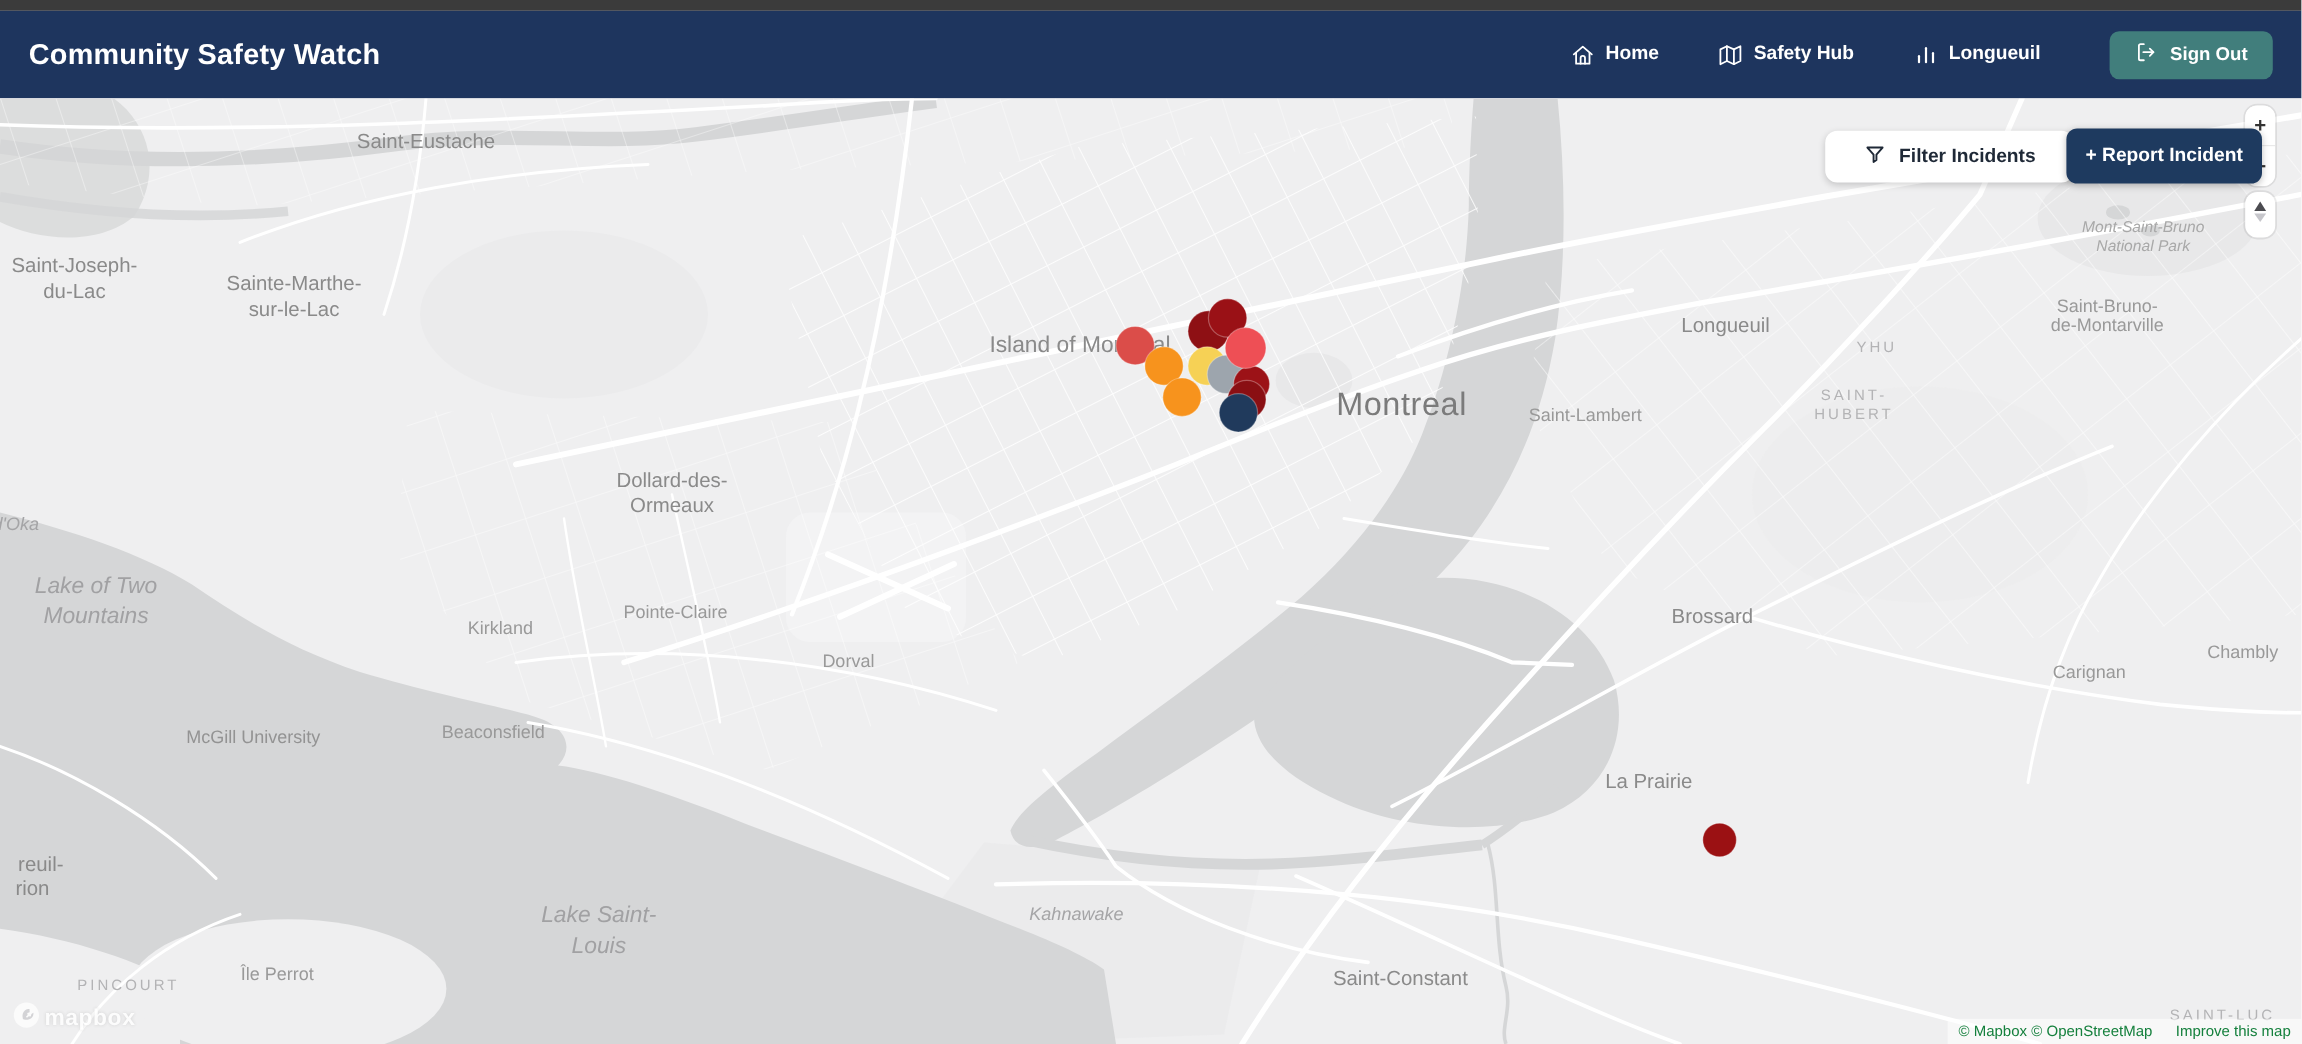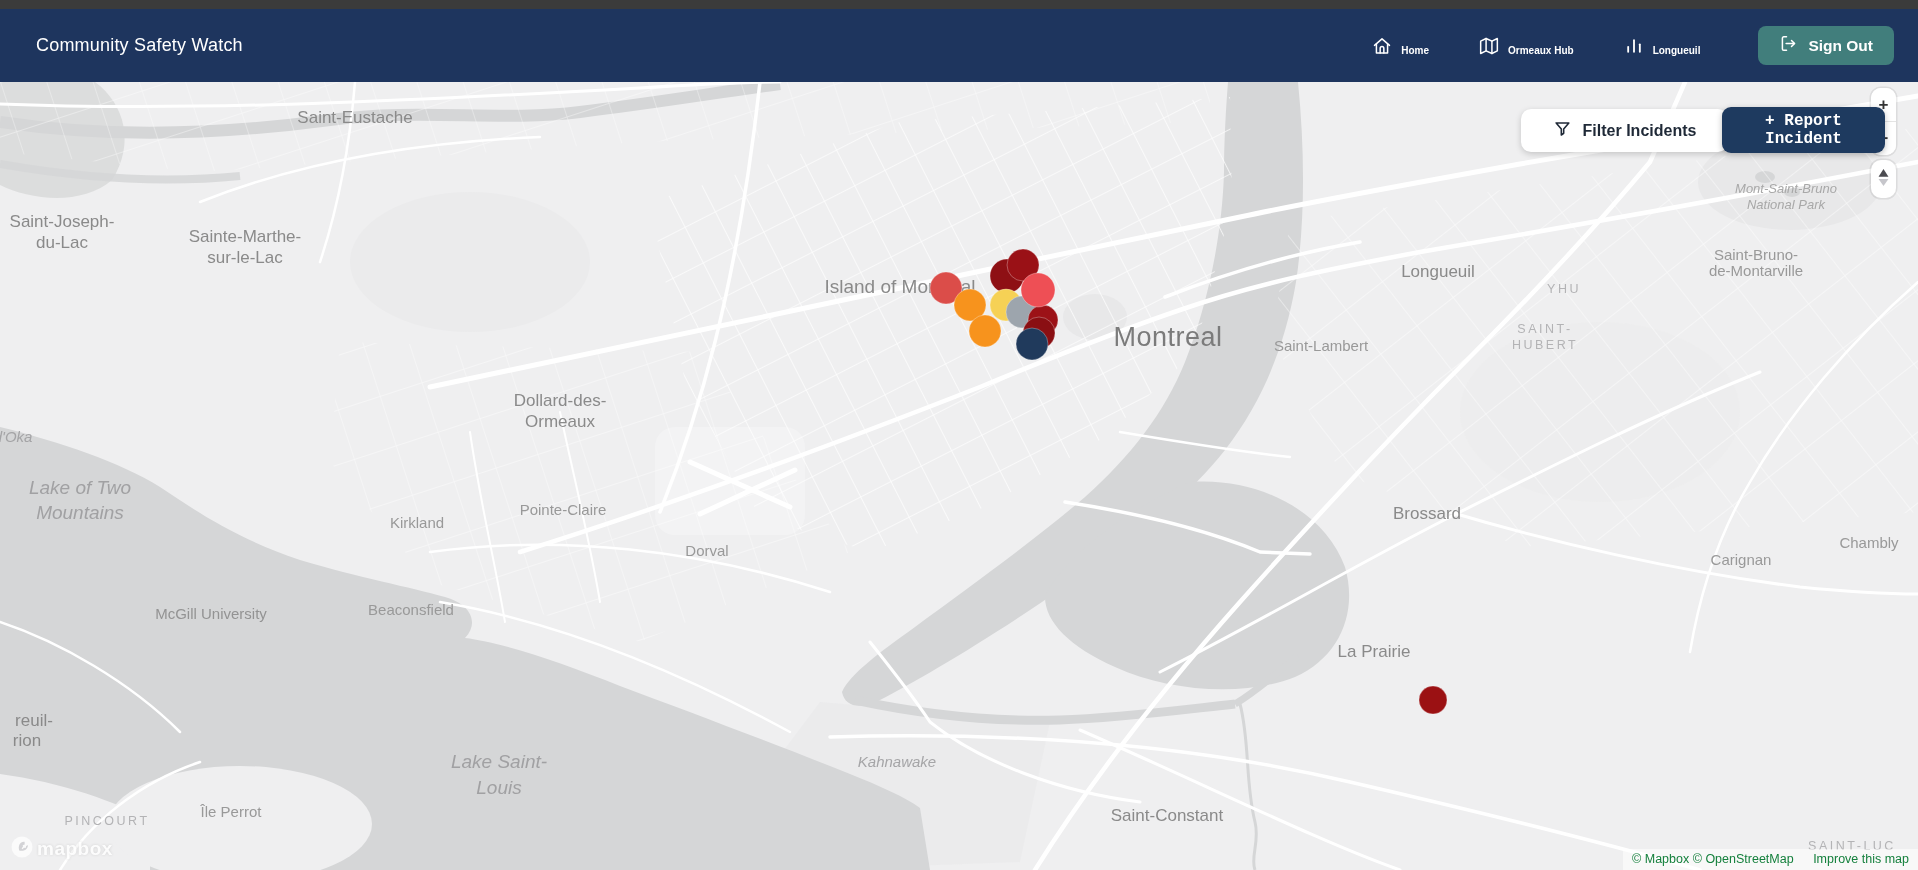--- a/index.html
+++ b/index.html
@@ -3,23 +3,23 @@
 <meta charset="utf-8">
 <style>
   html,body{margin:0;padding:0;background:#ffffff;}
   .screen{position:relative;width:1918px;height:870px;overflow:hidden;
           font-family:"Liberation Sans","DejaVu Sans",sans-serif;}
 
   
   .top-strip{position:absolute;top:0;left:0;width:100%;height:9px;background:#3b3b3b;}
   .app-header{position:absolute;top:9px;left:0;width:100%;height:73px;background:#1e355e;
               display:flex;align-items:center;box-sizing:border-box;padding:0 24px;color:#fff;}
-  .app-title{font-size:18px;font-weight:normal;letter-spacing:.2px;margin-left:12px;}
+  .app-title{font-size:24px;font-weight:bold;letter-spacing:.2px;}
   .main-nav{margin-left:auto;display:flex;align-items:center;gap:50px;}
-  .nav-item{display:flex;align-items:flex-end;gap:9px;font-size:10px;font-weight:600;cursor:pointer;}
+  .nav-item{display:flex;align-items:flex-start;gap:9px;font-size:16px;font-weight:600;cursor:pointer;}
   .nav-item svg{display:block;}
   .signout-btn{display:flex;align-items:center;gap:10px;background:#417e7c;border:none;color:#fff;
                font-family:inherit;font-size:15.5px;font-weight:600;border-radius:8px;
                padding:8px 21px;margin-left:8px;cursor:pointer;}
 
   
   .map-wrap{position:absolute;top:82px;left:0;width:1918px;height:788px;background:#efeff0;
             overflow:hidden;cursor:grab;}
   #map-svg{position:absolute;top:0;left:0;}
 
@@ -35,21 +35,21 @@
   .ml-area{font-size:12.5px;fill:#b3b3b5;letter-spacing:2.5px;}
   .ml-poi{font-size:15px;fill:#939393;}
 
   
   .btn-filter{position:absolute;left:1521px;top:27px;width:207px;height:43px;background:#fff;
               border:none;border-radius:10px;display:flex;align-items:center;justify-content:center;
               gap:11px;font-family:inherit;font-size:16px;font-weight:600;color:#1f2937;
               box-shadow:0 2px 6px rgba(0,0,0,.18);cursor:pointer;z-index:6;}
   .btn-report{position:absolute;left:1722px;top:25px;width:163px;height:46px;background:#1e3a5f;
               border:none;border-radius:9px;display:flex;align-items:center;justify-content:center;
-              font-family:Liberation Mono, monospace;font-size:16px;font-weight:600;color:#fff;
+              font-family:Liberation Sans, sans-serif;font-size:16px;font-weight:600;color:#fff;
               box-shadow:0 2px 6px rgba(0,0,0,.25);cursor:pointer;z-index:6;}
 
   
   .nav-ctrl{position:absolute;left:1871px;top:6px;width:25px;background:#fff;border-radius:10px;
             box-shadow:0 0 0 1.5px rgba(0,0,0,.08);z-index:4;overflow:hidden;}
   .ctrl-btn{width:25px;height:33px;display:flex;align-items:center;justify-content:center;
             font-size:17px;font-weight:bold;color:#333;cursor:pointer;background:#fff;border:none;
             font-family:inherit;}
   .ctrl-sep{height:1px;background:#e4e4e4;}
   .compass-ctrl{position:absolute;left:1871px;top:78px;width:25px;height:38px;background:#fff;
@@ -87,21 +87,21 @@
         <span>Home</span>
       </div>
       <div class="nav-item">
         <span>
           <svg width="20" height="20" viewBox="0 0 24 24" fill="none" stroke="#fff" stroke-width="1.8" stroke-linecap="round" stroke-linejoin="round">
             <path d="M2 6.2 8.5 3l7 3.2L22 3v14.8L15.5 21l-7-3.2L2 21Z"></path>
               <path d="M8.5 3v14.8"></path>
               <path d="M15.5 6.2V21"></path>
           </svg>
         </span>
-        <span>Ormeaux Hub</span>
+        <span>Safety Hub</span>
       </div>
       <div class="nav-item">
         <span>
           <svg width="20" height="20" viewBox="0 0 24 24" fill="none" stroke="#fff" stroke-width="2.2" stroke-linecap="round">
             <path d="M5 19v-6"></path>
               <path d="M12 19V5"></path>
               <path d="M19 19v-9"></path>
           </svg>
         </span>
         <span>Longueuil</span>

